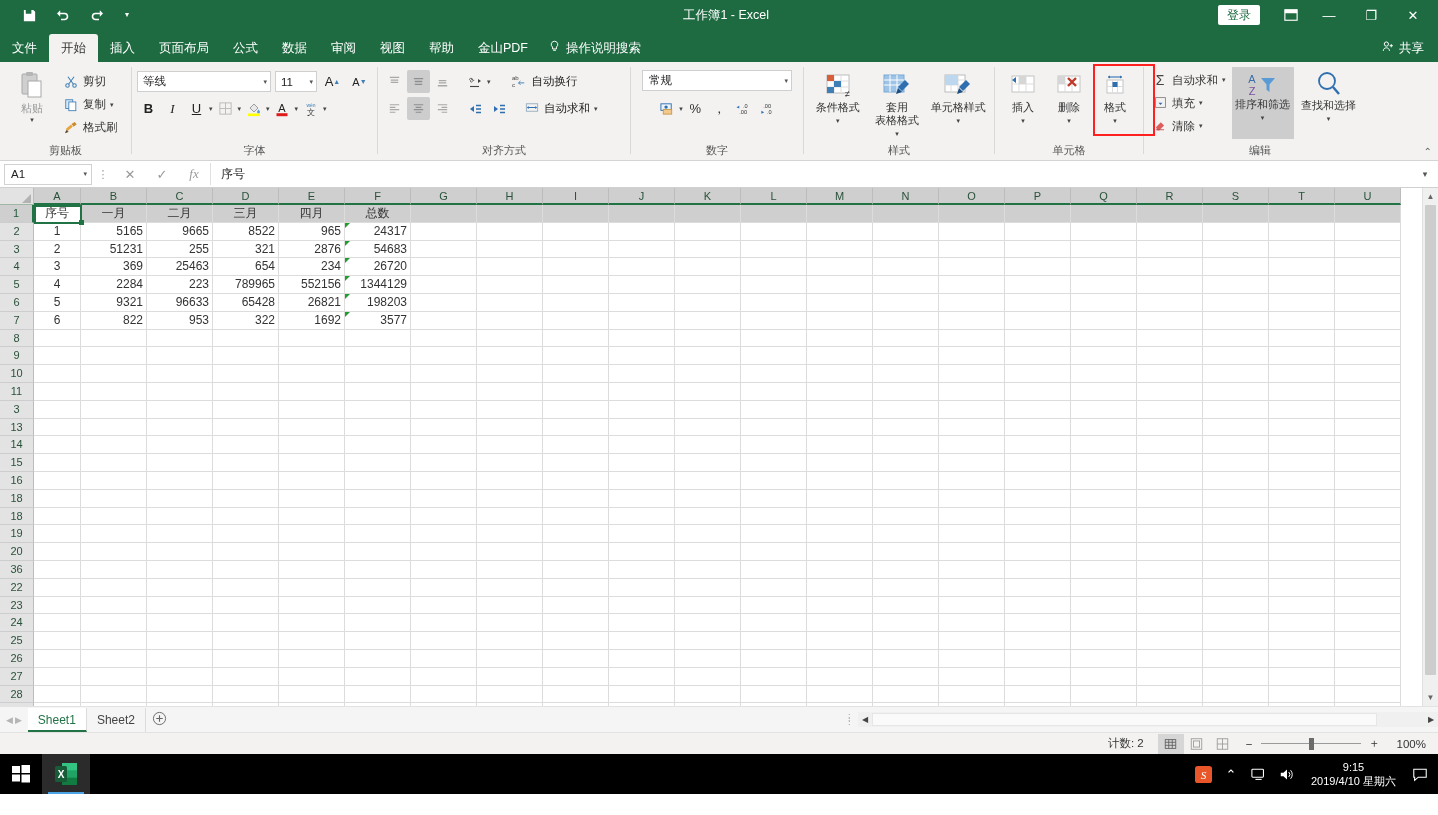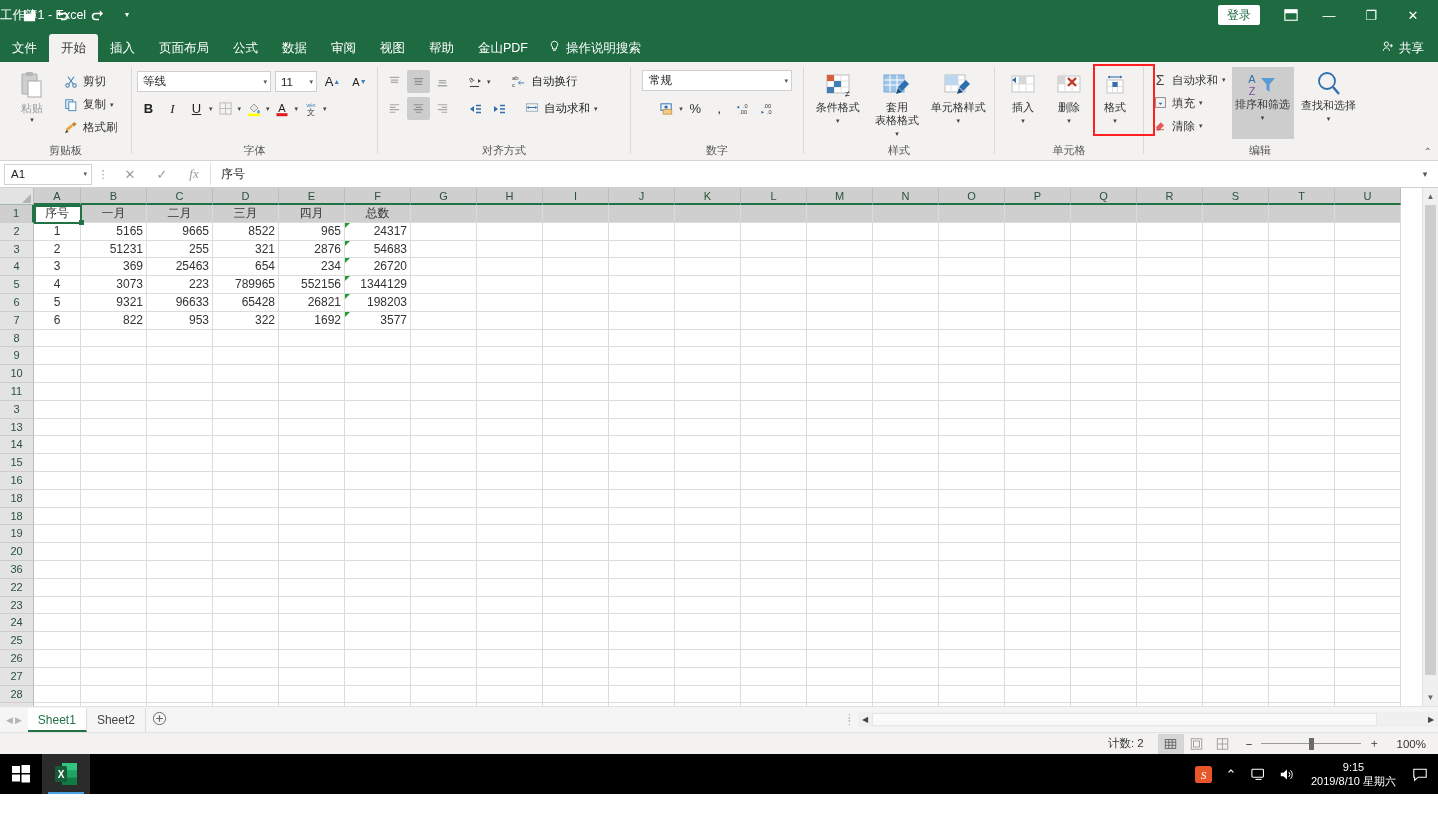--- a/index.html
+++ b/index.html
@@ -17,22 +17,22 @@
     display: flex; align-items: center;
   }
   .qat { display:flex; align-items:center; gap:0px; padding-left:12px; }
   .qat-btn {
     width:34px; height:26px; display:flex; align-items:center; justify-content:center;
     color:#fff; font-size:15px; line-height:1;
   }
   .qat-btn svg { display:block; }
   .qat-more { width:26px; font-size:8px; }
   .title-center {
-    position:absolute; left:0; right:0; text-align:left;
-    color:#fff; font-size:12.5px; pointer-events:none;
+    position:absolute; left:0; right:0; text-align:center;
+    color:#fff; font-size:12.5px; pointer-events:none;padding-left:14px;
   }
   .win-right { margin-left:auto; display:flex; align-items:center; gap:0; padding-right:4px; position:relative; z-index:2;}
   .signin {
     background:#fff; color:#1e6b42; font-size:12px; border-radius:2px;
     padding:2px 9px; margin-right:14px; line-height:16px;
   }
   .ribbon-display { width:34px; height:30px; display:flex; align-items:center; justify-content:center; color:#fff;}
   .wbtn { width:42px; height:30px; display:flex; align-items:center; justify-content:center; color:#fff; font-size:13px;}
 
   
@@ -845,21 +845,21 @@
             <div class="cell" style="width: 66px;"></div>
             <div class="cell" style="width: 66px;"></div>
             <div class="cell" style="width: 66px;"></div>
             <div class="cell" style="width: 66px;"></div>
             <div class="cell" style="width: 66px;"></div>
             <div class="cell" style="width: 66px;"></div>
             <div class="cell" style="width: 66px;"></div>
           </div>
           <div class="row">
             <div class="cell ctr" style="width: 47px;">4</div>
-            <div class="cell num" style="width: 66px;">3073</div>
+            <div class="cell num" style="width: 66px;">2284</div>
             <div class="cell num" style="width: 66px;">223</div>
             <div class="cell num" style="width: 66px;">789965</div>
             <div class="cell num" style="width: 66px;">552156</div>
             <div class="cell num" style="width: 66px;">1344129<span class="errtri"></span></div>
             <div class="cell" style="width: 66px;"></div>
             <div class="cell" style="width: 66px;"></div>
             <div class="cell" style="width: 66px;"></div>
             <div class="cell" style="width: 66px;"></div>
             <div class="cell" style="width: 66px;"></div>
             <div class="cell" style="width: 66px;"></div>
@@ -1530,21 +1530,21 @@
         </svg>
     </div>
     <div class="tray-ico">
       <svg width="16" height="15" viewBox="0 0 18 16">
           <path fill="#fff" d="M2 6h3l4-3.5v11L5 10H2z"></path>
           <path fill="none" stroke="#fff" stroke-width="1.1" d="M11 5.2a4 4 0 0 1 0 5.6M13 3.2a7 7 0 0 1 0 9.6"></path>
         </svg>
     </div>
     <div class="clock">
       <div>9:15</div>
-      <div>2019/8/10 星期六</div>
+      <div>2019/4/10 星期六</div>
     </div>
     <div class="notif">
       <svg width="16" height="15" viewBox="0 0 18 16">
           <path fill="none" stroke="#fff" stroke-width="1.2" d="M2 2h14v9H7l-4 3.5V11H2z"></path>
         </svg>
     </div>
   </div>
 </div>
 
 </body></html>

